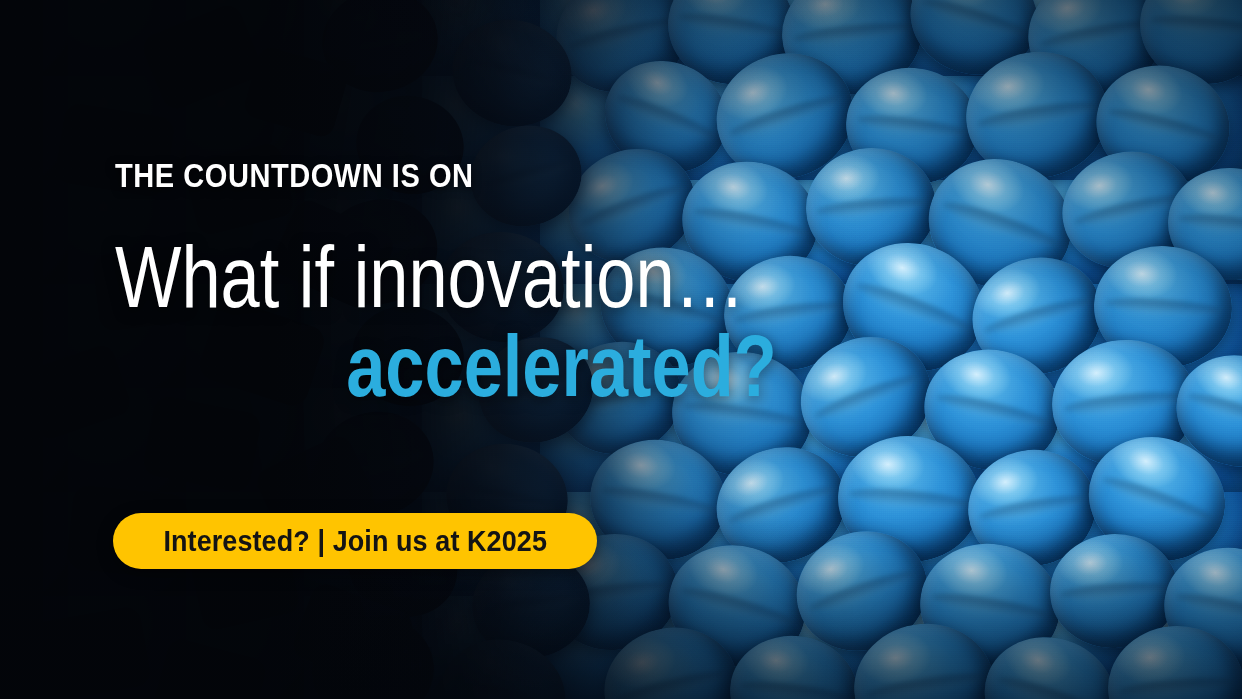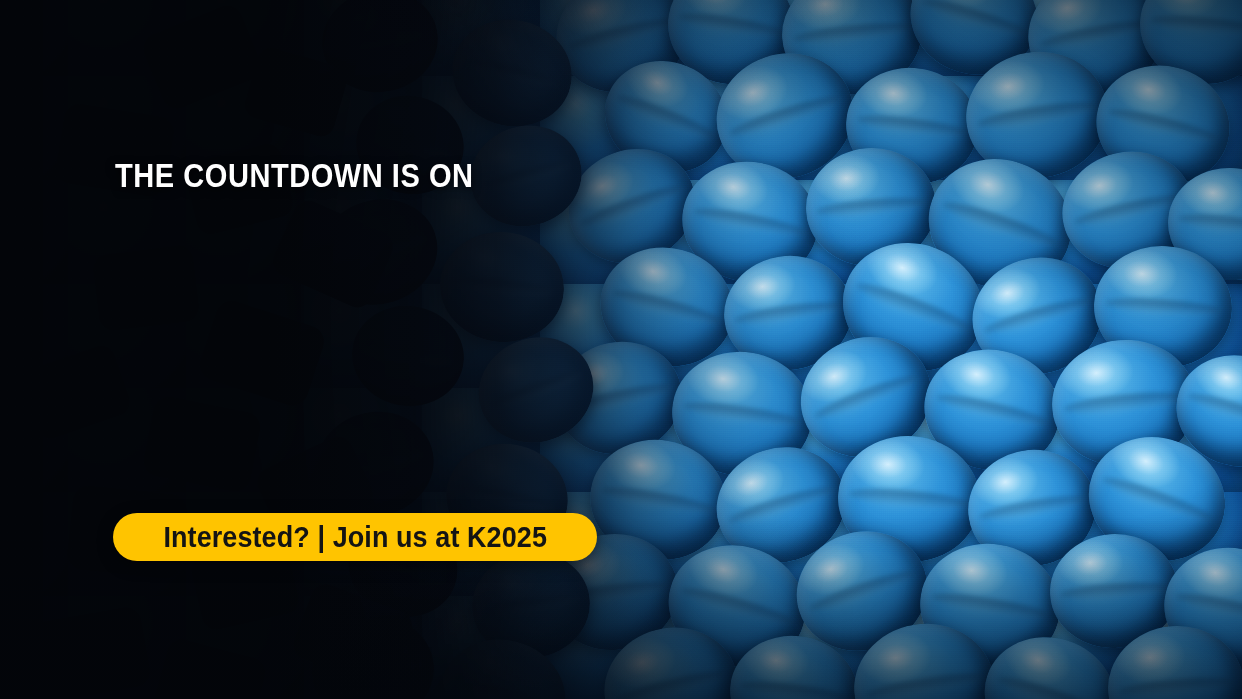--- a/index.html
+++ b/index.html
@@ -130,21 +130,21 @@
     margin-top:6px;
     font-size:88px; font-weight:600; line-height:.94;
     color:#2badde; white-space:nowrap;
     padding-left:289px;
     transform:scaleX(.80); transform-origin:left center;
     text-shadow:0 3px 16px rgba(0,0,0,.55);
   }
 
   .cta{
     position:absolute; left:113px; top:513px;
-    width:484px; height:48px;
+    width:484px; height:56px;
     background:#ffc400;
     border:none; border-radius:30px;
     display:flex; align-items:center; justify-content:center;
     cursor:pointer;
     box-shadow:0 4px 16px rgba(0,0,0,.42);
   }
   .cta-label{
     font-size:29px; font-weight:700;
     color:#141414; white-space:nowrap;
     transform:scaleX(.93); transform-origin:center;
@@ -248,19 +248,23 @@
     <div class="dof"></div>
   </div>
 
   <div class="shade"></div>
   <div class="shade-b"></div>
 
   <div class="content">
 
     <div class="eyebrow">THE COUNTDOWN IS ON</div>
 
+    <div class="headline">
+      <div class="hl-1">What if innovation…</div>
+      <div class="hl-2">accelerated?</div>
+    </div>
 
     <button class="cta">
       <span class="cta-label">Interested? | Join us at K2025</span>
     </button>
 
   </div>
 </div>
 
 </body></html>

